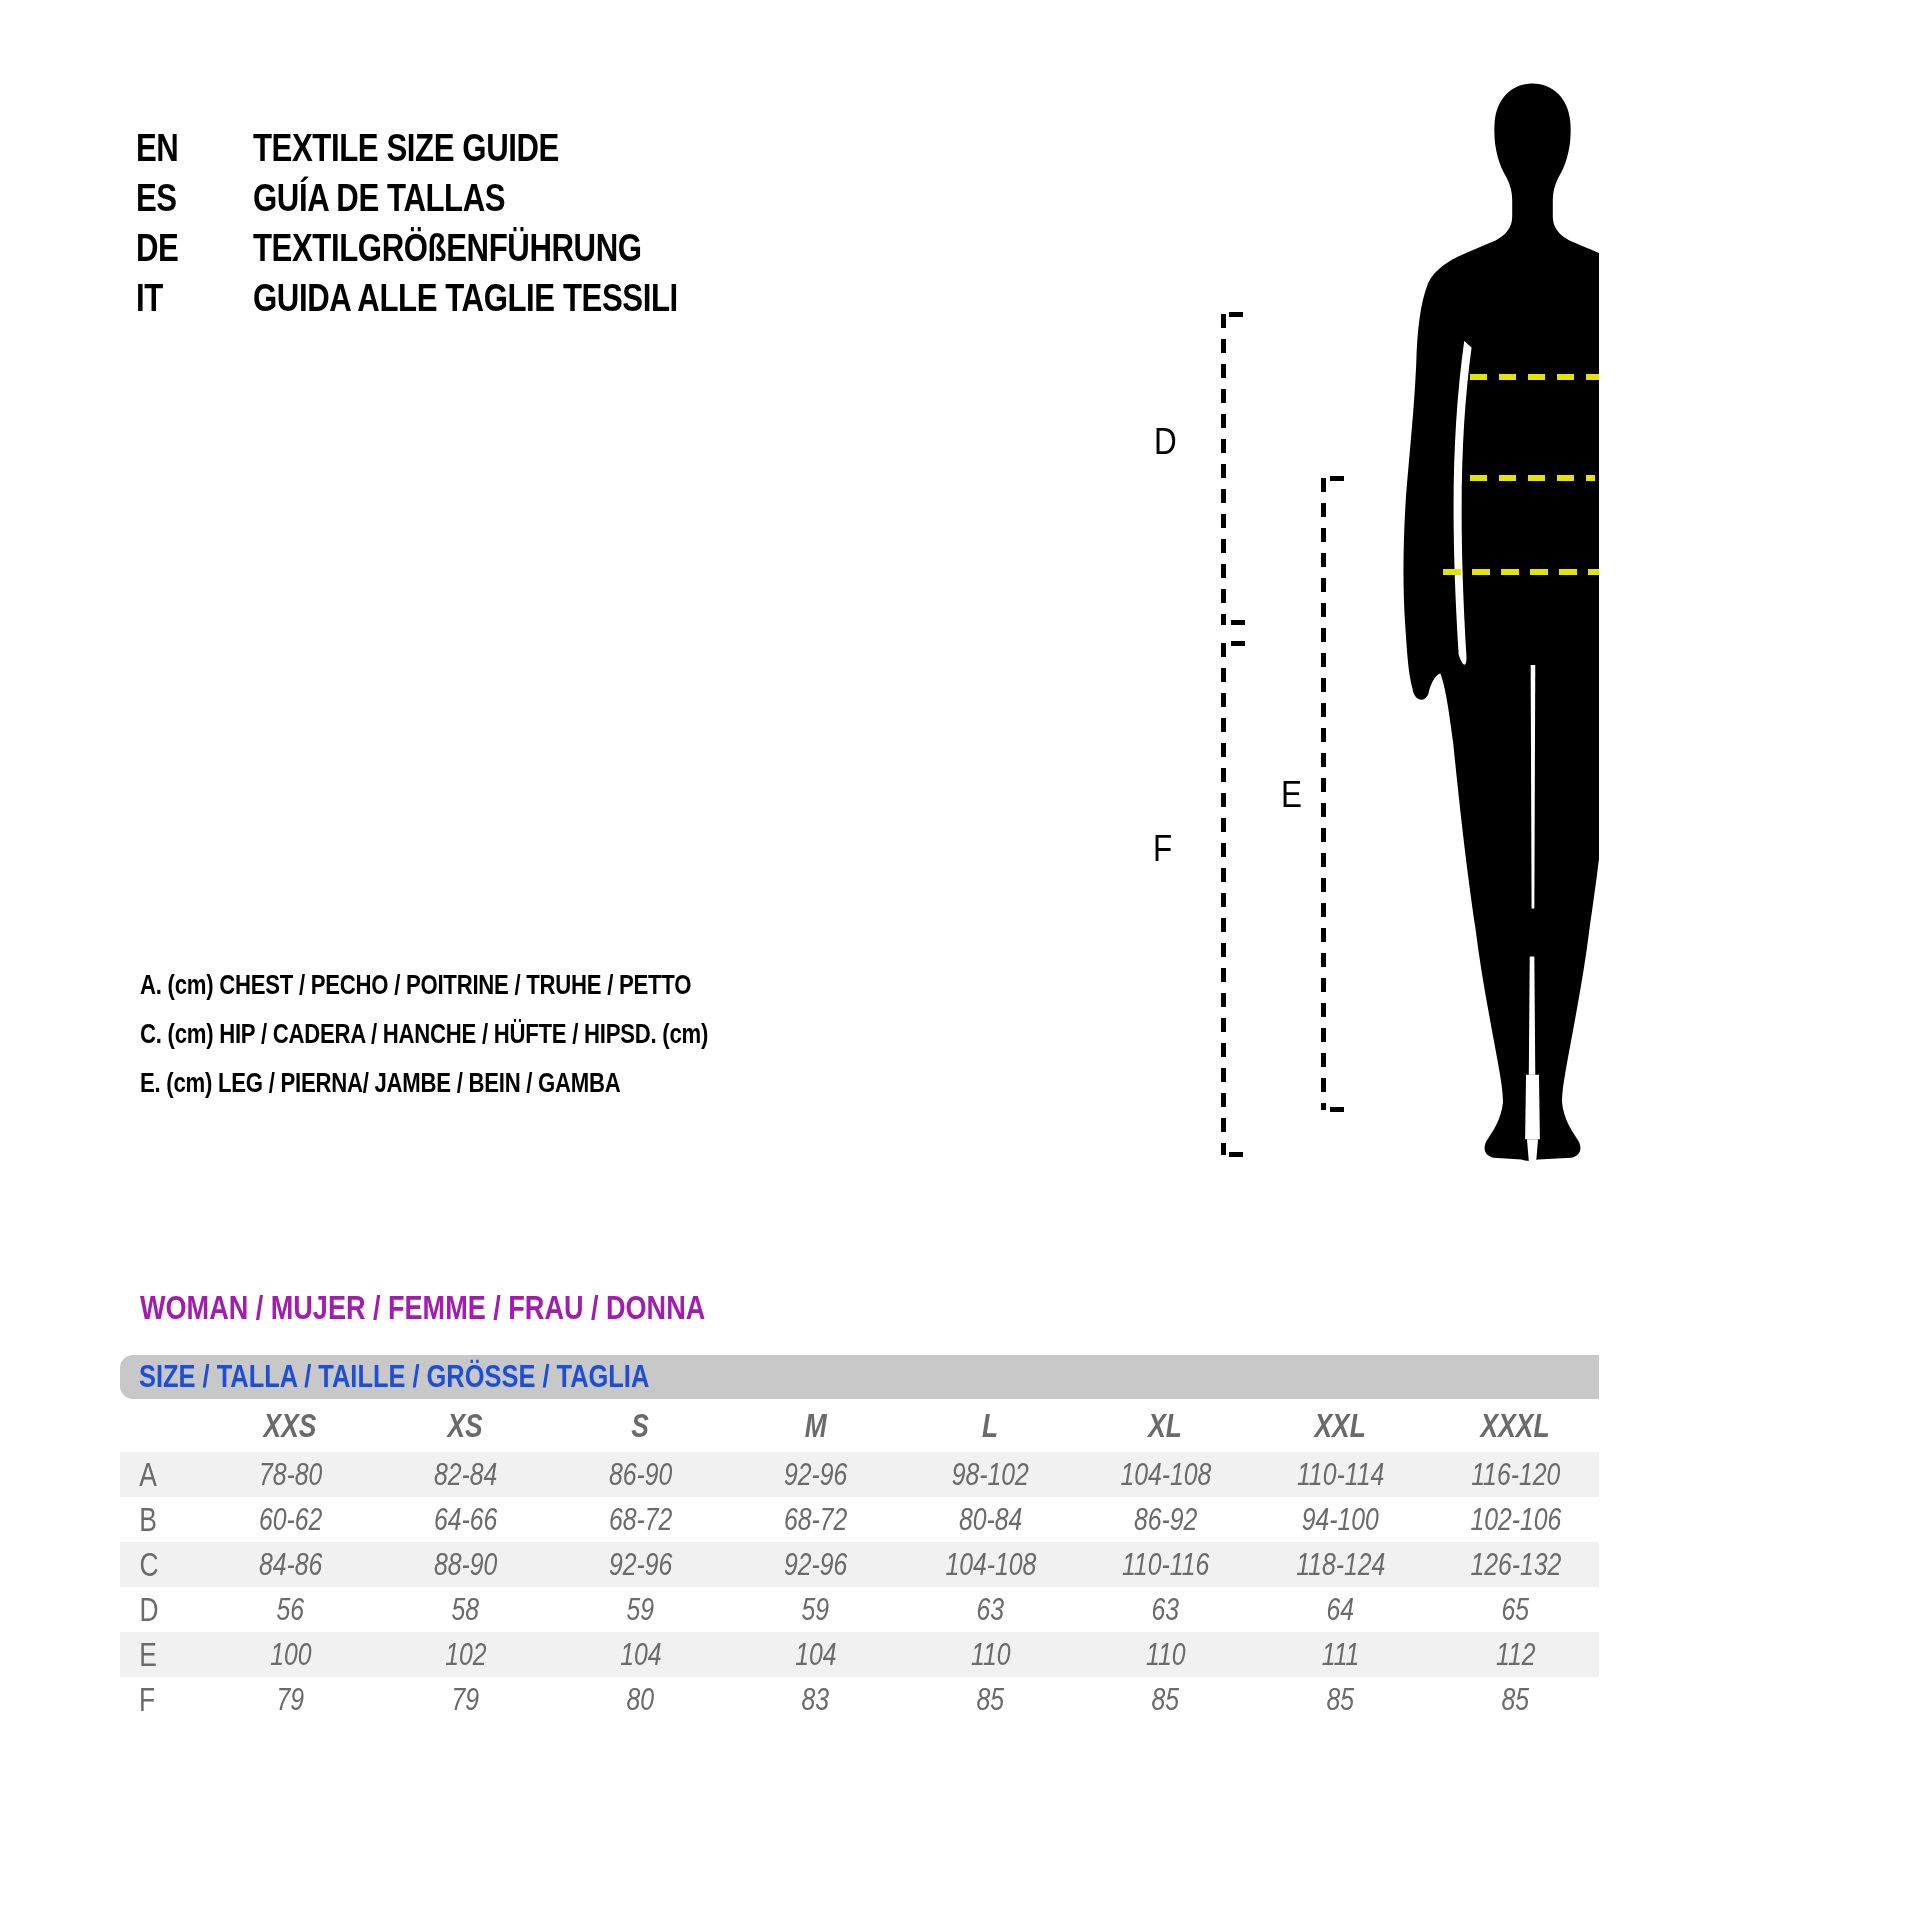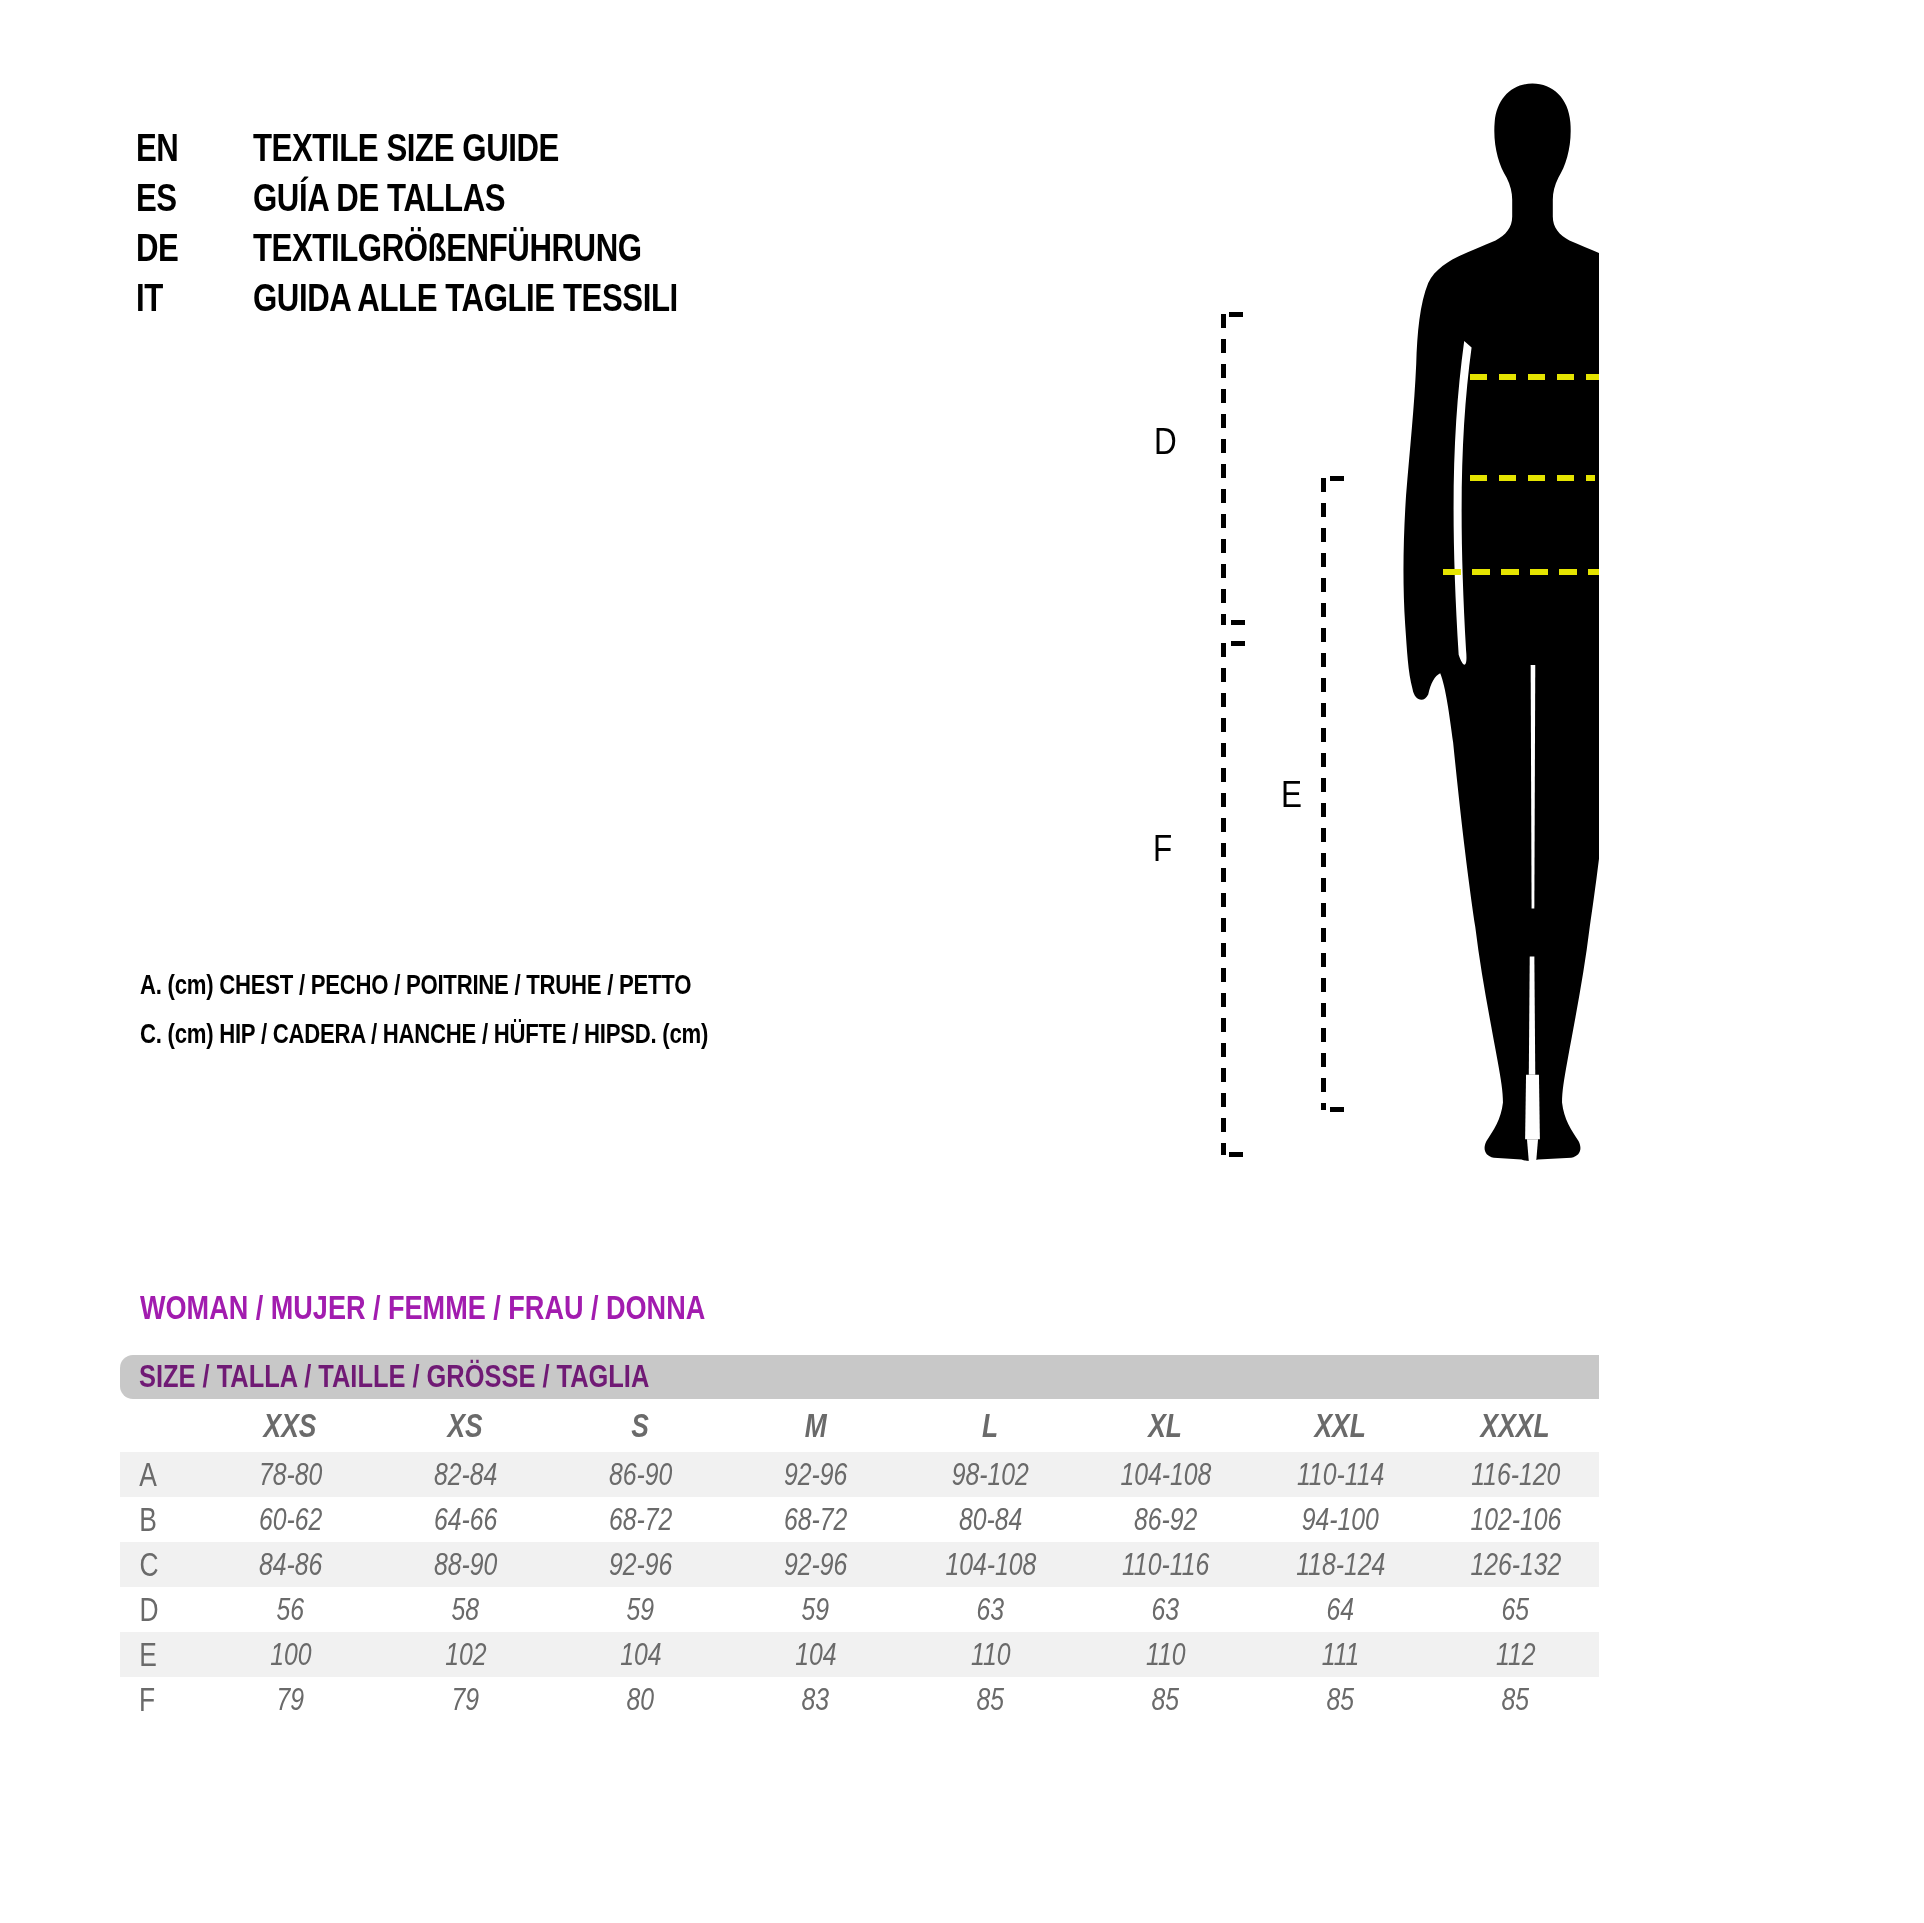--- a/index.html
+++ b/index.html
@@ -25,21 +25,21 @@
 
   
   #legend{position:absolute;left:140px;top:961px;}
   .legend-line{height:49px;display:flex;align-items:center;font-size:27px;font-weight:700;color:#000;letter-spacing:-0.3px;}
 
   
   #audience{position:absolute;left:140px;top:1289px;font-size:33px;font-weight:700;color:#a21caf;}
 
   
   #size-table{position:absolute;left:120px;top:1355px;width:1687px;}
-  .tbar{height:44px;line-height:44px;background:var(--table-header-bg);color:#701a75;font-size:31px;font-weight:700;padding-left:18.5px;box-sizing:border-box;border-radius:13px;}
+  .tbar{height:44px;line-height:44px;background:var(--table-header-bg);color:#1d4ed8;font-size:31px;font-weight:700;padding-left:18.5px;box-sizing:border-box;border-radius:13px;}
   .tgrid{display:grid;grid-template-columns:83px repeat(8,175px) 1fr;align-items:center;}
   .sizes-row{height:53px;color:#6a6a6a;font-size:33px;font-weight:700;}
   .trow{height:45px;color:#6a6a6a;font-size:31px;font-weight:400;}
   .trow.striped{background:var(--row-stripe);}
   .tgrid .cell{text-align:center;font-style:italic;}
   .tgrid .rlabel{text-align:left;padding-left:16.6px;font-size:33px;}
 </style>
 </head>
 <body>
 
@@ -114,20 +114,23 @@
   <div class="tick" style="left:1229px;top:1152px;"></div>
   <div class="mlabel" style="left:1153px;top:828px;">F</div>
 
   <div id="legend">
     <div class="legend-line">
         <span class="cx">A. (cm) CHEST / PECHO / POITRINE / TRUHE / PETTO</span>
       </div>
     <div class="legend-line">
         <span class="cx">C. (cm) HIP / CADERA / HANCHE / HÜFTE / HIPSD. (cm)</span>
       </div>
+    <div class="legend-line">
+        <span class="cx">E. (cm) LEG / PIERNA/ JAMBE / BEIN / GAMBA</span>
+      </div>
   </div>
 
   <div id="audience"><span class="cx">WOMAN / MUJER / FEMME / FRAU / DONNA</span></div>
 
   <div id="size-table">
     <div class="tbar">
       <span class="cx">SIZE / TALLA / TAILLE / GRÖSSE / TAGLIA</span>
     </div>
 
     <div class="tgrid sizes-row">

